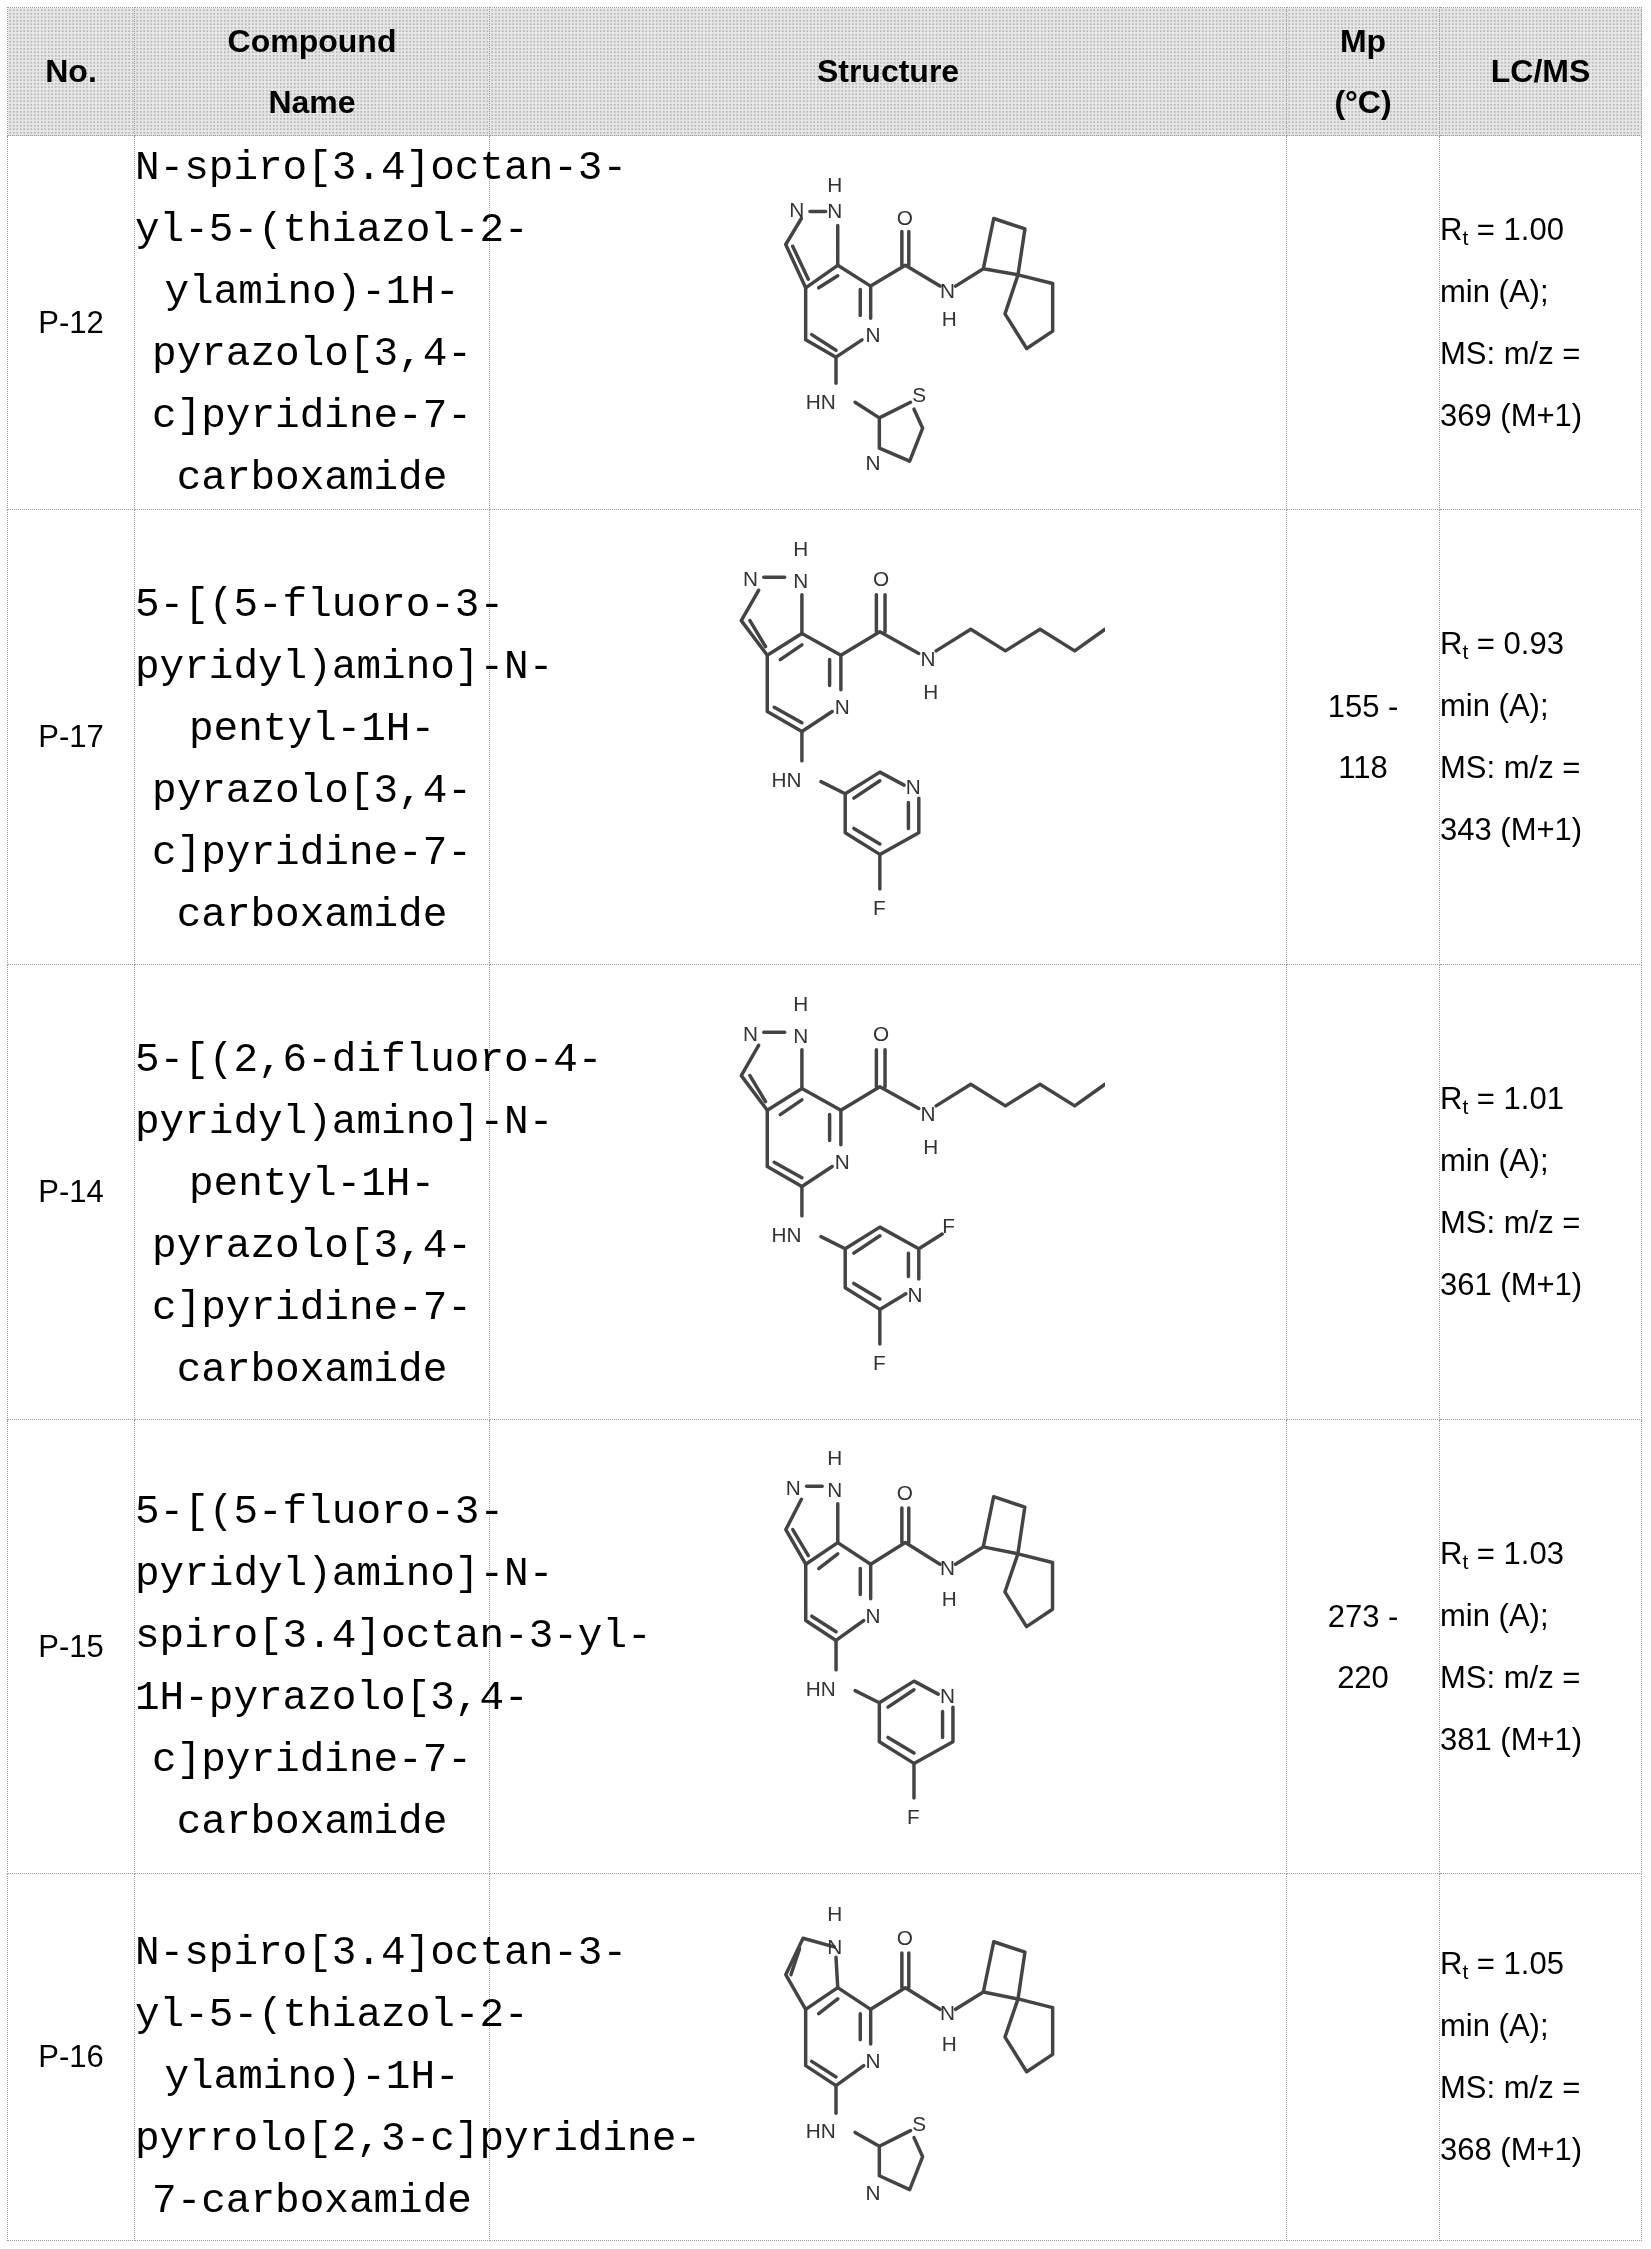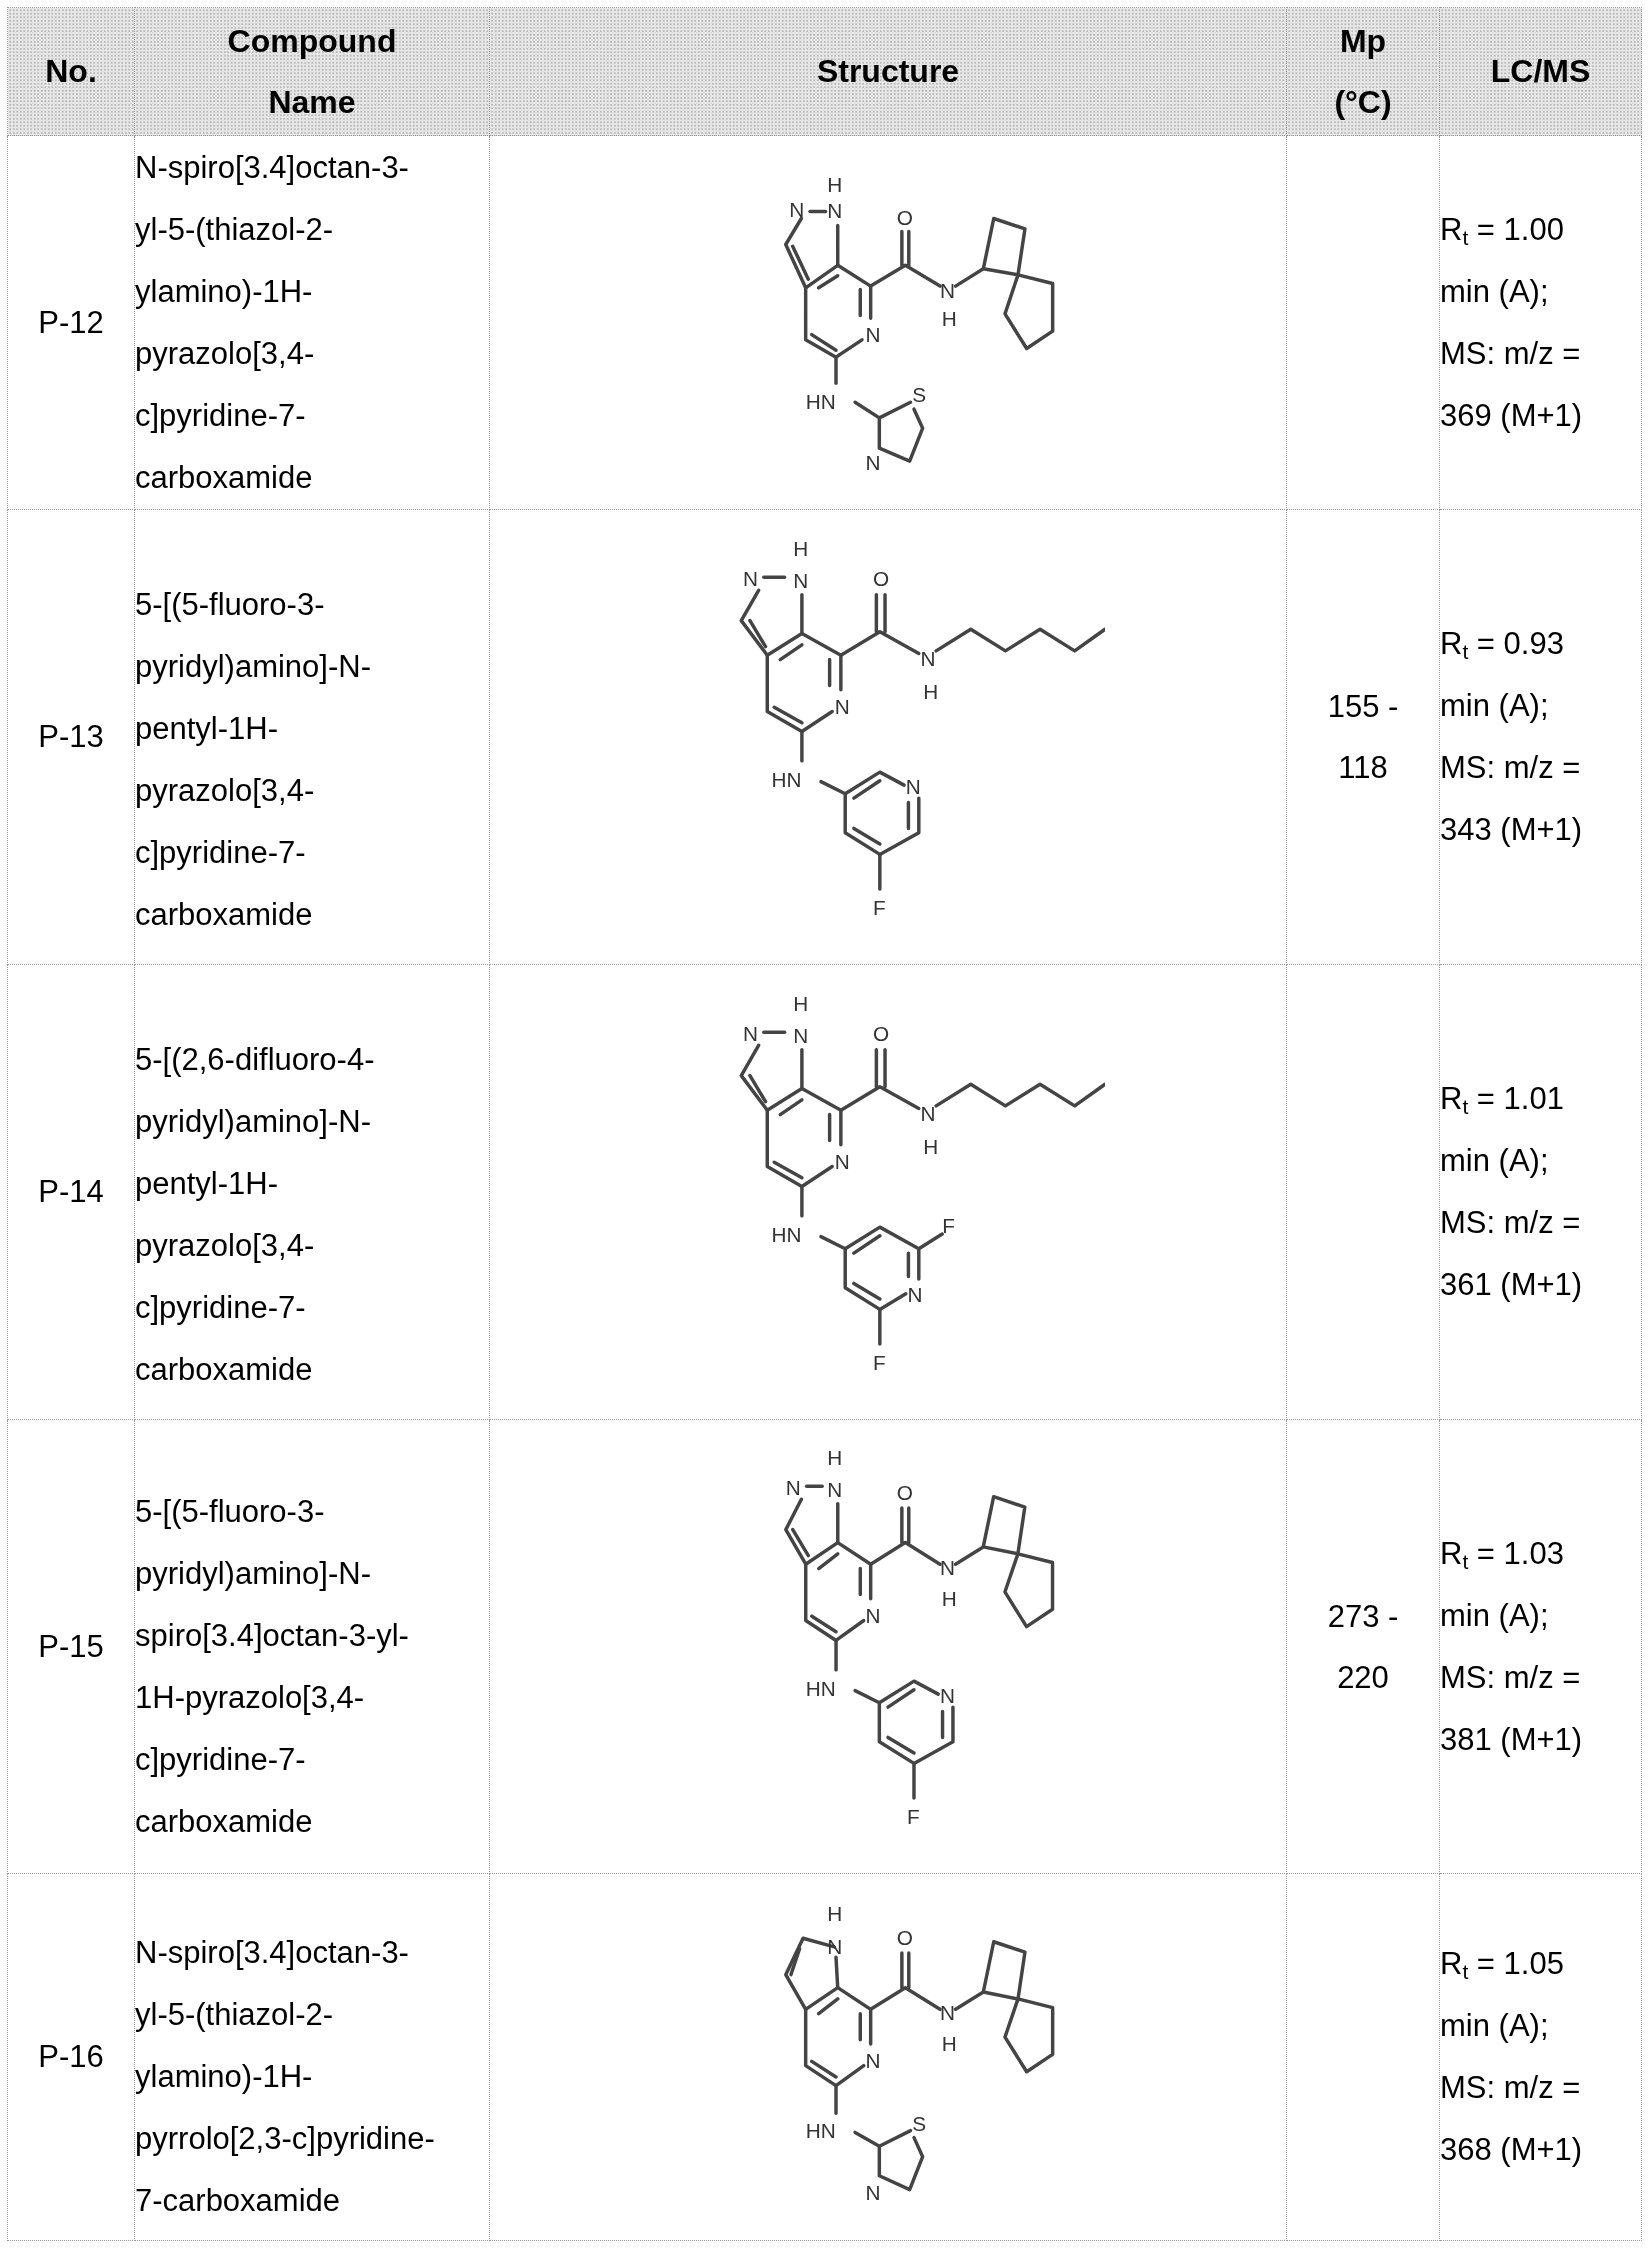--- a/index.html
+++ b/index.html
@@ -4,21 +4,21 @@
 <style>
   html, body { margin:0; padding:0; background:#ffffff; }
   body { width:1652px; height:2250px; position:relative; font-family:"Liberation Sans", sans-serif; color:#000; overflow:hidden; }
   table.cmp { position:absolute; left:7px; top:7px; width:1635px; border-collapse:collapse; table-layout:fixed; }
   table.cmp td, table.cmp th { border:1.7px dotted #9a9a9a; padding:0; vertical-align:middle; }
   th { height:127px; font-weight:bold; font-size:32px; line-height:61px; text-align:center;
        background-color:#e6e6e6;
        background-image: radial-gradient(#b8b8b8 0.9px, transparent 1.1px);
        background-size:3.5px 3.5px; }
   td.no { text-align:center; font-size:31px; }
-  td.name { font-size:31px; line-height:62px; text-align:left; vertical-align:top; padding-top:0; padding-left:1.7px; }
+  td.name { font-size:41px; line-height:62px; text-align:center; vertical-align:top; padding-top:0; padding-left:1.7px;font-family:Liberation Mono, monospace; }
   td.name div { white-space:nowrap; }
   td.mp { text-align:center; font-size:31px; line-height:61px; }
   td.lcms { vertical-align:top; font-size:31px; line-height:62px; padding-top:0; }
   td.struct { text-align:center; }
   sub.t { font-size:21px; vertical-align:-5.2px; line-height:0; }
   svg.mol { display:block; margin:0 auto; }
   svg.mol text { font-family:"Liberation Sans", sans-serif; font-size:24px; fill:#333; }
   svg.mol .b { stroke:#444; stroke-width:4; fill:none; stroke-linecap:round; stroke-linejoin:round; }
 </style>
 </head>
@@ -90,21 +90,21 @@
       <td class="mp"><span></span></td>
       <td class="lcms">
         <div><span>R</span><sub class="t">t</sub><span> = 1.00</span></div>
         <div>min (A);</div>
         <div>MS: m/z =</div>
         <div>369 (M+1)</div>
       </td>
     </tr>
 
     <tr style="height:455px">
-      <td class="no"><span>P-13</span></td>
+      <td class="no"><span>P-17</span></td>
       <td class="name" style="padding-top:45px">
         <div>5-[(5-fluoro-3-</div>
         <div>pyridyl)amino]-N-</div>
         <div>pentyl-1H-</div>
         <div>pyrazolo[3,4-</div>
         <div>c]pyridine-7-</div>
         <div>carboxamide</div>
       </td>
       <td class="struct">
         <svg class="mol" width="433" height="407" viewBox="0 0 500 470">

